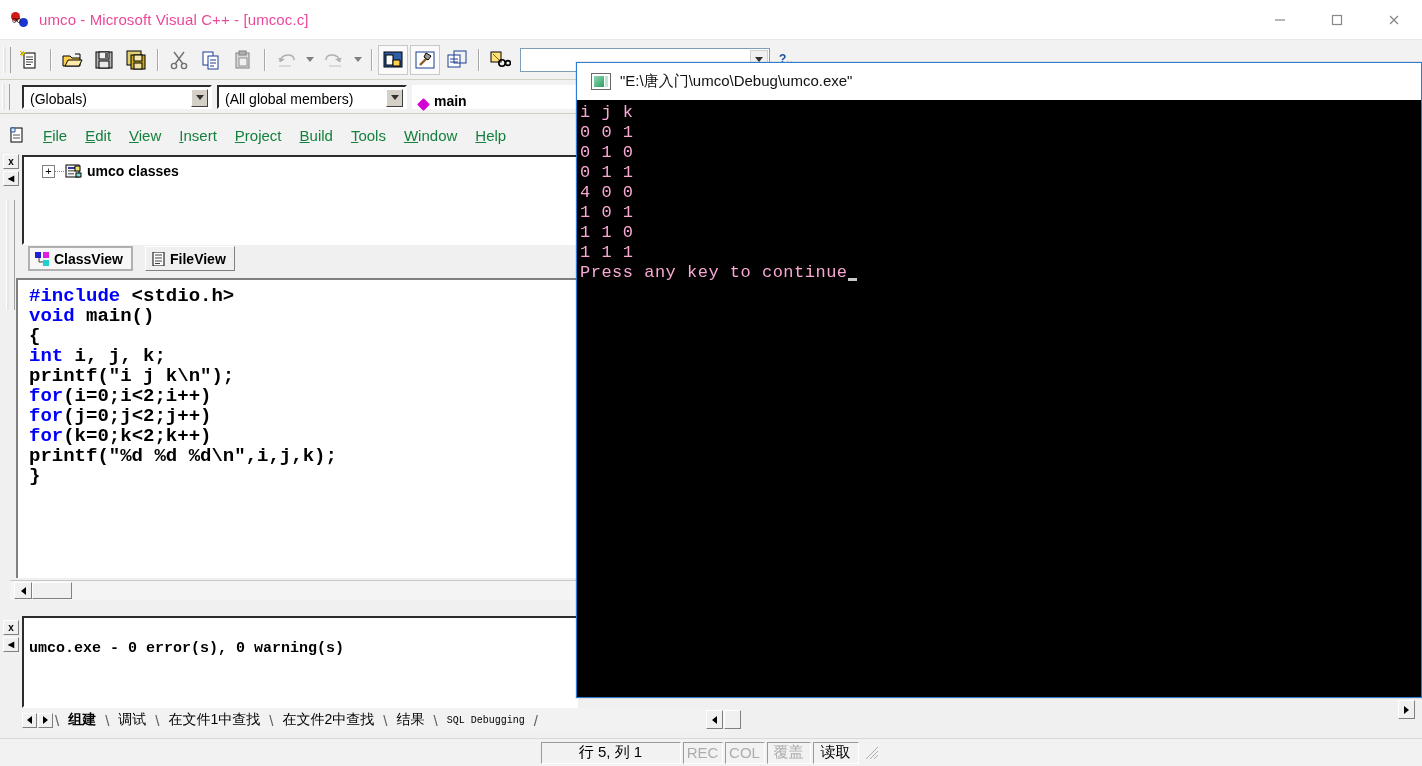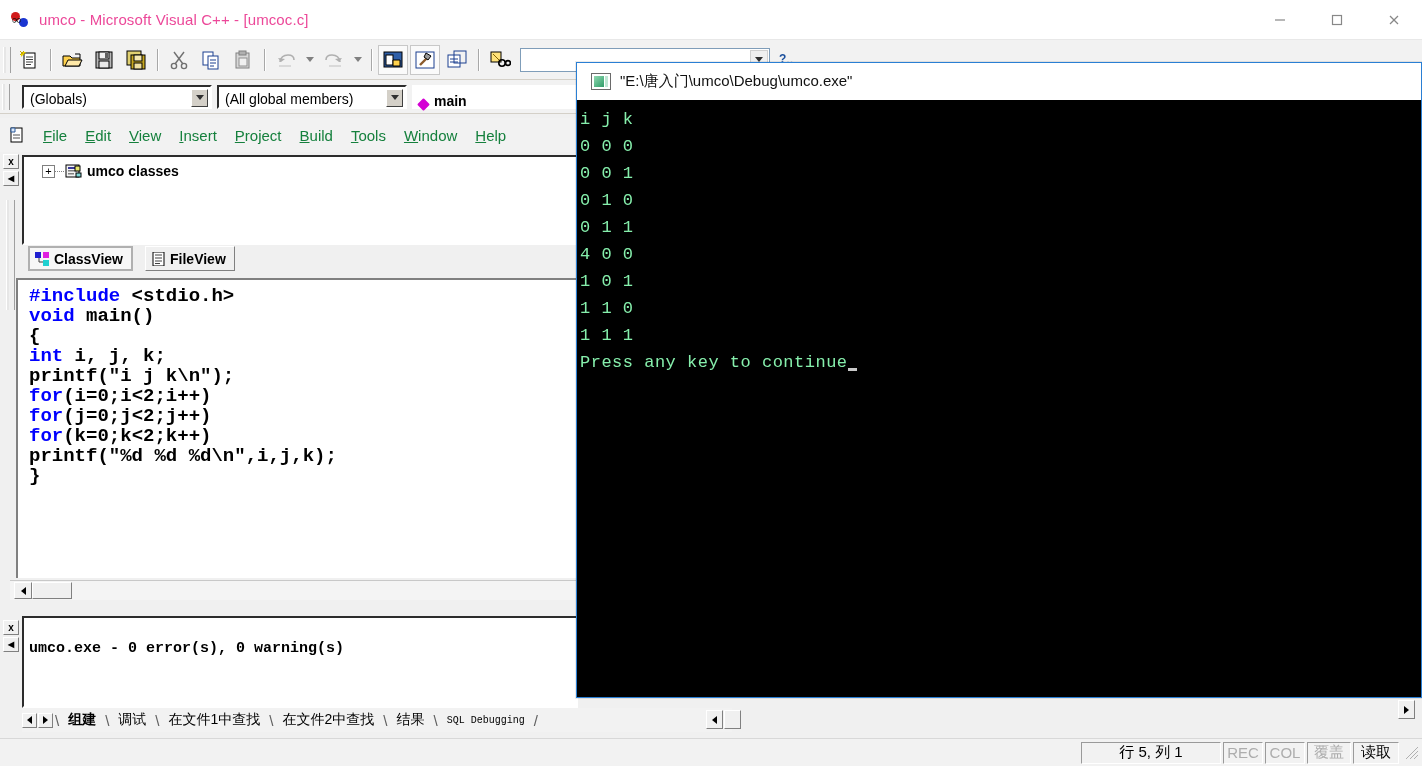--- a/index.html
+++ b/index.html
@@ -246,21 +246,21 @@
     font-family:"Liberation Sans", sans-serif;
   }
   .otab.active { font-weight:bold; }
   .otab.mono { font-family:"Liberation Mono", monospace; font-size:10px;}
   .slash { color:#606060; font-size:15px; padding:0 1px; }
 
   
   .statusbar {
     position:absolute; left:0; top:738px; width:1422px; height:28px;
     background:#f2f2f2; border-top:1px solid #d8d8d8;
-    display:flex; align-items:center; justify-content:flex-end;
+    display:flex; align-items:center; justify-content:center;
   }
   .sfield {
     height:22px; display:flex; align-items:center; justify-content:center;
     border:1px solid #ffffff; border-top-color:#9a9a9a; border-left-color:#9a9a9a;
     font-size:15px; color:#000; padding:0 6px; margin-right:2px;
     white-space:nowrap;
   }
   .sfield.dim { color:#adadad; }
   .grip-corner {
     width:16px;height:16px;margin-right:2px;margin-left:3px;position:relative;
@@ -292,21 +292,21 @@
   }
   .ctitle-text {
     font-size:15px; color:#111; font-family:"Liberation Sans", sans-serif;
   }
   .console-body {
     padding:3px 0 0 3px;
   }
   .cline {
     font-family:"Liberation Mono", monospace;
     font-size:17px; line-height:20px;
-    color:#86efac; white-space:pre; letter-spacing:0.5px;margin-top:7px;
+    color:#f9a8d4; white-space:pre; letter-spacing:0.5px;
   }
   .cursor-blk {
     display:inline-block; width:9px; height:3px; background:#c8c8c8;
     vertical-align:bottom; margin-bottom:2px;
   }
 </style>
 </head>
 <body>
 
 <div id="app">
@@ -653,21 +653,20 @@
   <div class="console">
     <div class="console-title">
       <span class="cicon">
         <span class="scr"></span>
           <span class="bar"></span>
       </span>
       <span class="ctitle-text">"E:\唐入门\umco\Debug\umco.exe"</span>
     </div>
     <div class="console-body" id="console-lines">
         <div class="cline">i j k</div>
-        <div class="cline">0 0 0</div>
         <div class="cline">0 0 1</div>
         <div class="cline">0 1 0</div>
         <div class="cline">0 1 1</div>
         <div class="cline">4 0 0</div>
         <div class="cline">1 0 1</div>
         <div class="cline">1 1 0</div>
         <div class="cline">1 1 1</div>
         <div class="cline">Press any key to continue<span class="cursor-blk"></span></div>
       </div>
   </div>

